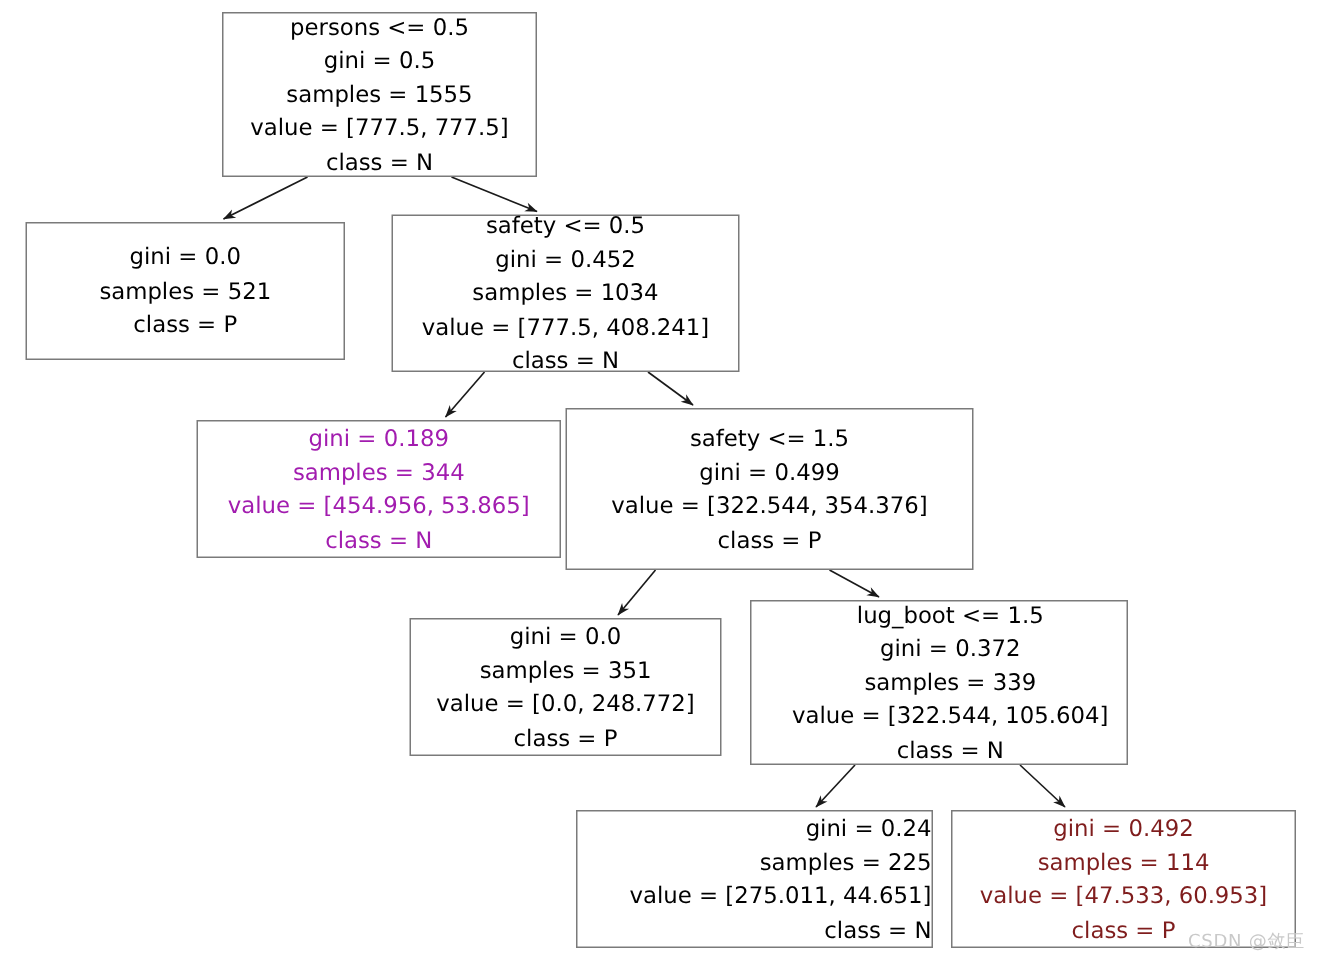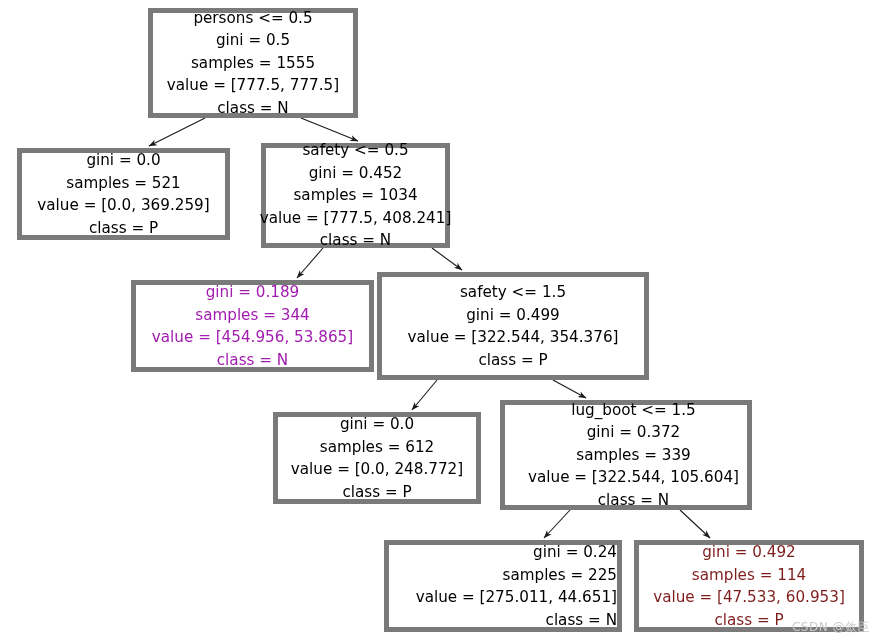--- a/index.html
+++ b/index.html
@@ -19,21 +19,21 @@
     position: absolute;
     left: 0;
     top: 0;
     width: 880px;
     height: 642px;
     pointer-events: none;
   }
   .node {
     position: absolute;
     box-sizing: border-box;
-    border: 5px solid #14b8a6;
+    border: 1px solid #14b8a6;
     background: #ffffff;
     display: flex;
     flex-direction: column;
     align-items: center;
     justify-content: center;
     text-align: center;
     color: #000000;
     font-size: 15.2px;
     line-height: 22.5px;
     white-space: nowrap;
@@ -79,45 +79,44 @@
       <div class="node" style="left: 148px; top: 8px; width: 210px; height: 110px; border-color: rgb(122, 122, 122); color: rgb(0, 0, 0);">
         <span class="line">persons &lt;= 0.5</span>
         <span class="line">gini = 0.5</span>
         <span class="line">samples = 1555</span>
         <span class="line">value = [777.5, 777.5]</span>
         <span class="line">class = N</span>
       </div>
       <div class="node" style="left: 17px; top: 148px; width: 213px; height: 92px; border-color: rgb(122, 122, 122); color: rgb(0, 0, 0);">
         <span class="line">gini = 0.0</span>
         <span class="line">samples = 521</span>
-        <span class="line">value = [0.0, 369.259]</span>
         <span class="line">class = P</span>
       </div>
-      <div class="node" style="left: 261px; top: 143px; width: 189px; height: 105px; border-color: rgb(122, 122, 122); color: rgb(0, 0, 0);">
+      <div class="node" style="left: 261px; top: 143px; width: 232px; height: 105px; border-color: rgb(122, 122, 122); color: rgb(0, 0, 0);">
         <span class="line">safety &lt;= 0.5</span>
         <span class="line">gini = 0.452</span>
         <span class="line">samples = 1034</span>
         <span class="line">value = [777.5, 408.241]</span>
         <span class="line">class = N</span>
       </div>
       <div class="node" style="left: 131px; top: 280px; width: 243px; height: 92px; border-color: rgb(122, 122, 122); color: #a21caf;">
         <span class="line">gini = 0.189</span>
         <span class="line">samples = 344</span>
         <span class="line">value = [454.956, 53.865]</span>
         <span class="line">class = N</span>
       </div>
       <div class="node" style="left: 377px; top: 272px; width: 272px; height: 108px; border-color: rgb(122, 122, 122); color: rgb(0, 0, 0);">
         <span class="line">safety &lt;= 1.5</span>
         <span class="line">gini = 0.499</span>
         <span class="line">value = [322.544, 354.376]</span>
         <span class="line">class = P</span>
       </div>
       <div class="node" style="left: 273px; top: 412px; width: 208px; height: 92px; border-color: rgb(122, 122, 122); color: rgb(0, 0, 0);">
         <span class="line">gini = 0.0</span>
-        <span class="line">samples = 612</span>
+        <span class="line">samples = 351</span>
         <span class="line">value = [0.0, 248.772]</span>
         <span class="line">class = P</span>
       </div>
       <div class="node" style="left: 500px; top: 400px; width: 252px; height: 110px; border-color: rgb(122, 122, 122); color: rgb(0, 0, 0); padding-left: 15px;">
         <span class="line">lug_boot &lt;= 1.5</span>
         <span class="line">gini = 0.372</span>
         <span class="line">samples = 339</span>
         <span class="line">value = [322.544, 105.604]</span>
         <span class="line">class = N</span>
       </div>

